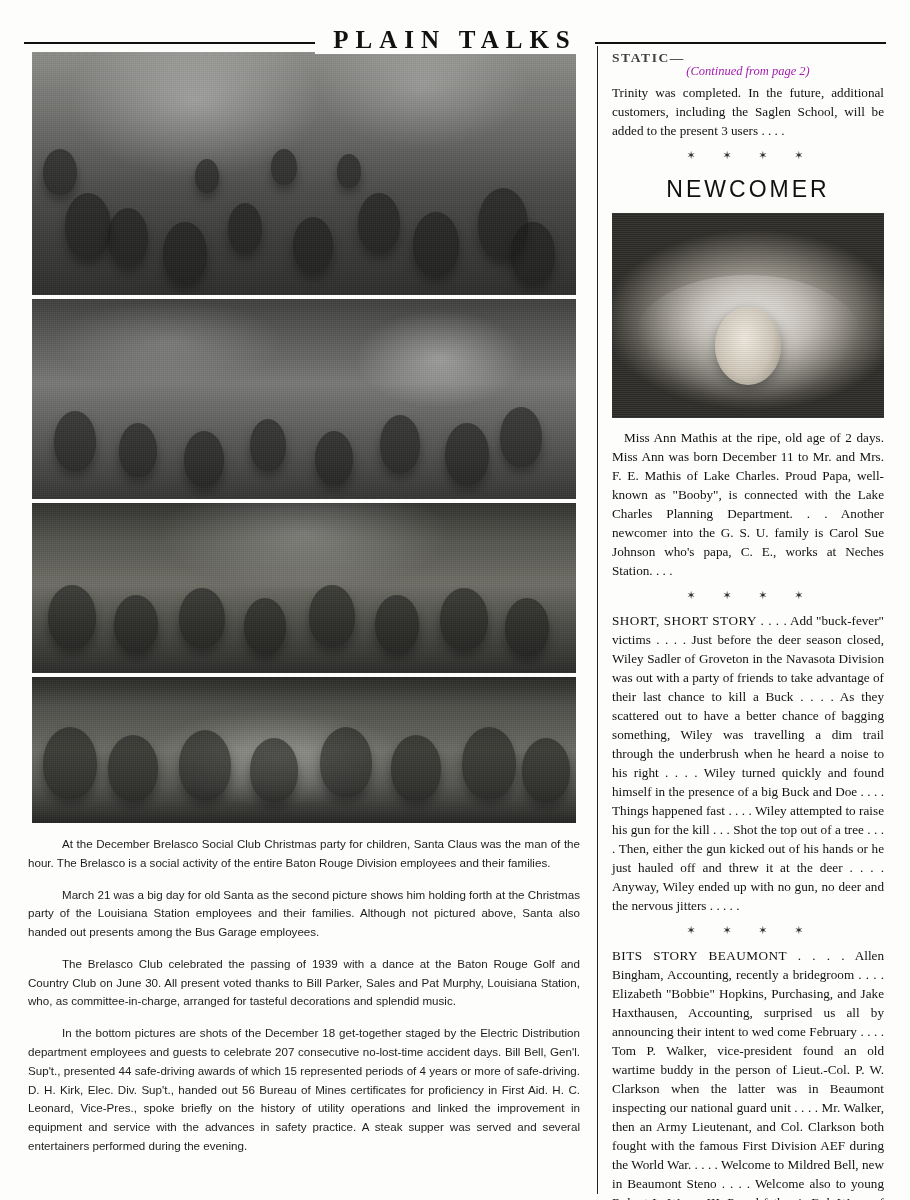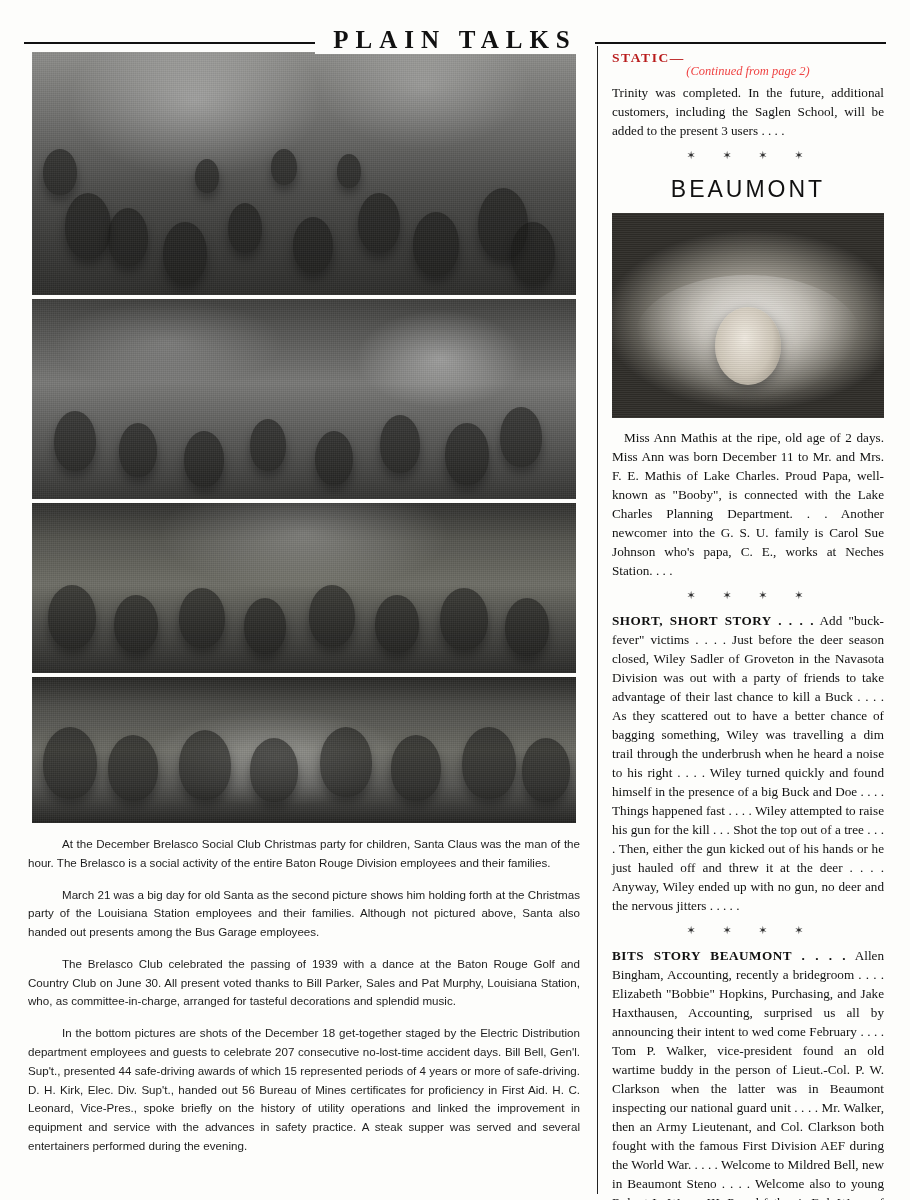--- a/index.html
+++ b/index.html
@@ -151,28 +151,28 @@
     position: absolute;
     left: 612px; top: 50px;
     width: 272px;
     font-family: "Liberation Serif", serif;
   }
   .r-head {
     font-family: "Liberation Serif", serif;
     font-size: 13.5px;
     letter-spacing: 1.6px;
     font-weight: bold;
-    color: #b91c1c;
+    color: #404040;
   }
   .r-contd {
     font-style: italic;
     font-size: 12.5px;
     text-align: center;
     margin: -2px 0 4px 0;
-    color: #ef4444;
+    color: #a21caf;
   }
   .r-body {
     font-size: 13.2px;
     line-height: 1.44;
     text-align: justify;
     color: #111;
   }
   .r-body p { margin: 0 0 6px 0; }
   .newcomer-title {
     font-family: "Liberation Sans", sans-serif;
@@ -216,21 +216,21 @@
     background-image: repeating-linear-gradient(0deg, rgba(255,255,255,.05) 0 1px, rgba(0,0,0,.05) 1px 2px);
   }
   .stars {
     text-align: center;
     letter-spacing: 12px;
     font-size: 11px;
     color: #333;
     margin: 9px 0 9px 6px;
   }
   .sec-title {
-    font-weight: bold;
+    font-weight: normal;
     letter-spacing: .5px;
   }
   .indent { text-indent: 12px; }
 </style>
 </head>
 <body>
 
 <div class="page">
 
   <div class="masthead">
@@ -324,21 +324,21 @@
   <div class="right-col">
 
     <div class="r-head">STATIC—</div>
     <div class="r-contd">(Continued from page 2)</div>
     <div class="r-body">
       <p>Trinity was completed. In the future, additional customers, including the Saglen School, will be added to the present 3 users . . . .</p>
     </div>
 
     <div class="stars">✶  ✶  ✶  ✶</div>
 
-    <div class="newcomer-title">BEAUMONT</div>
+    <div class="newcomer-title">NEWCOMER</div>
 
     <div class="baby-photo">
       <div class="bg"></div>
       <div class="pillow"></div>
       <div class="face"></div>
       <div class="noise"></div>
     </div>
 
     <div class="r-body">
       <p class="indent">Miss Ann Mathis at the ripe, old age of 2 days. Miss Ann was born December 11 to Mr. and Mrs. F. E. Mathis of Lake Charles. Proud Papa, well-known as "Booby", is connected with the Lake Charles Planning Department. . . Another newcomer into the G. S. U. family is Carol Sue Johnson who's papa, C. E., works at Neches Station. . . .</p>

